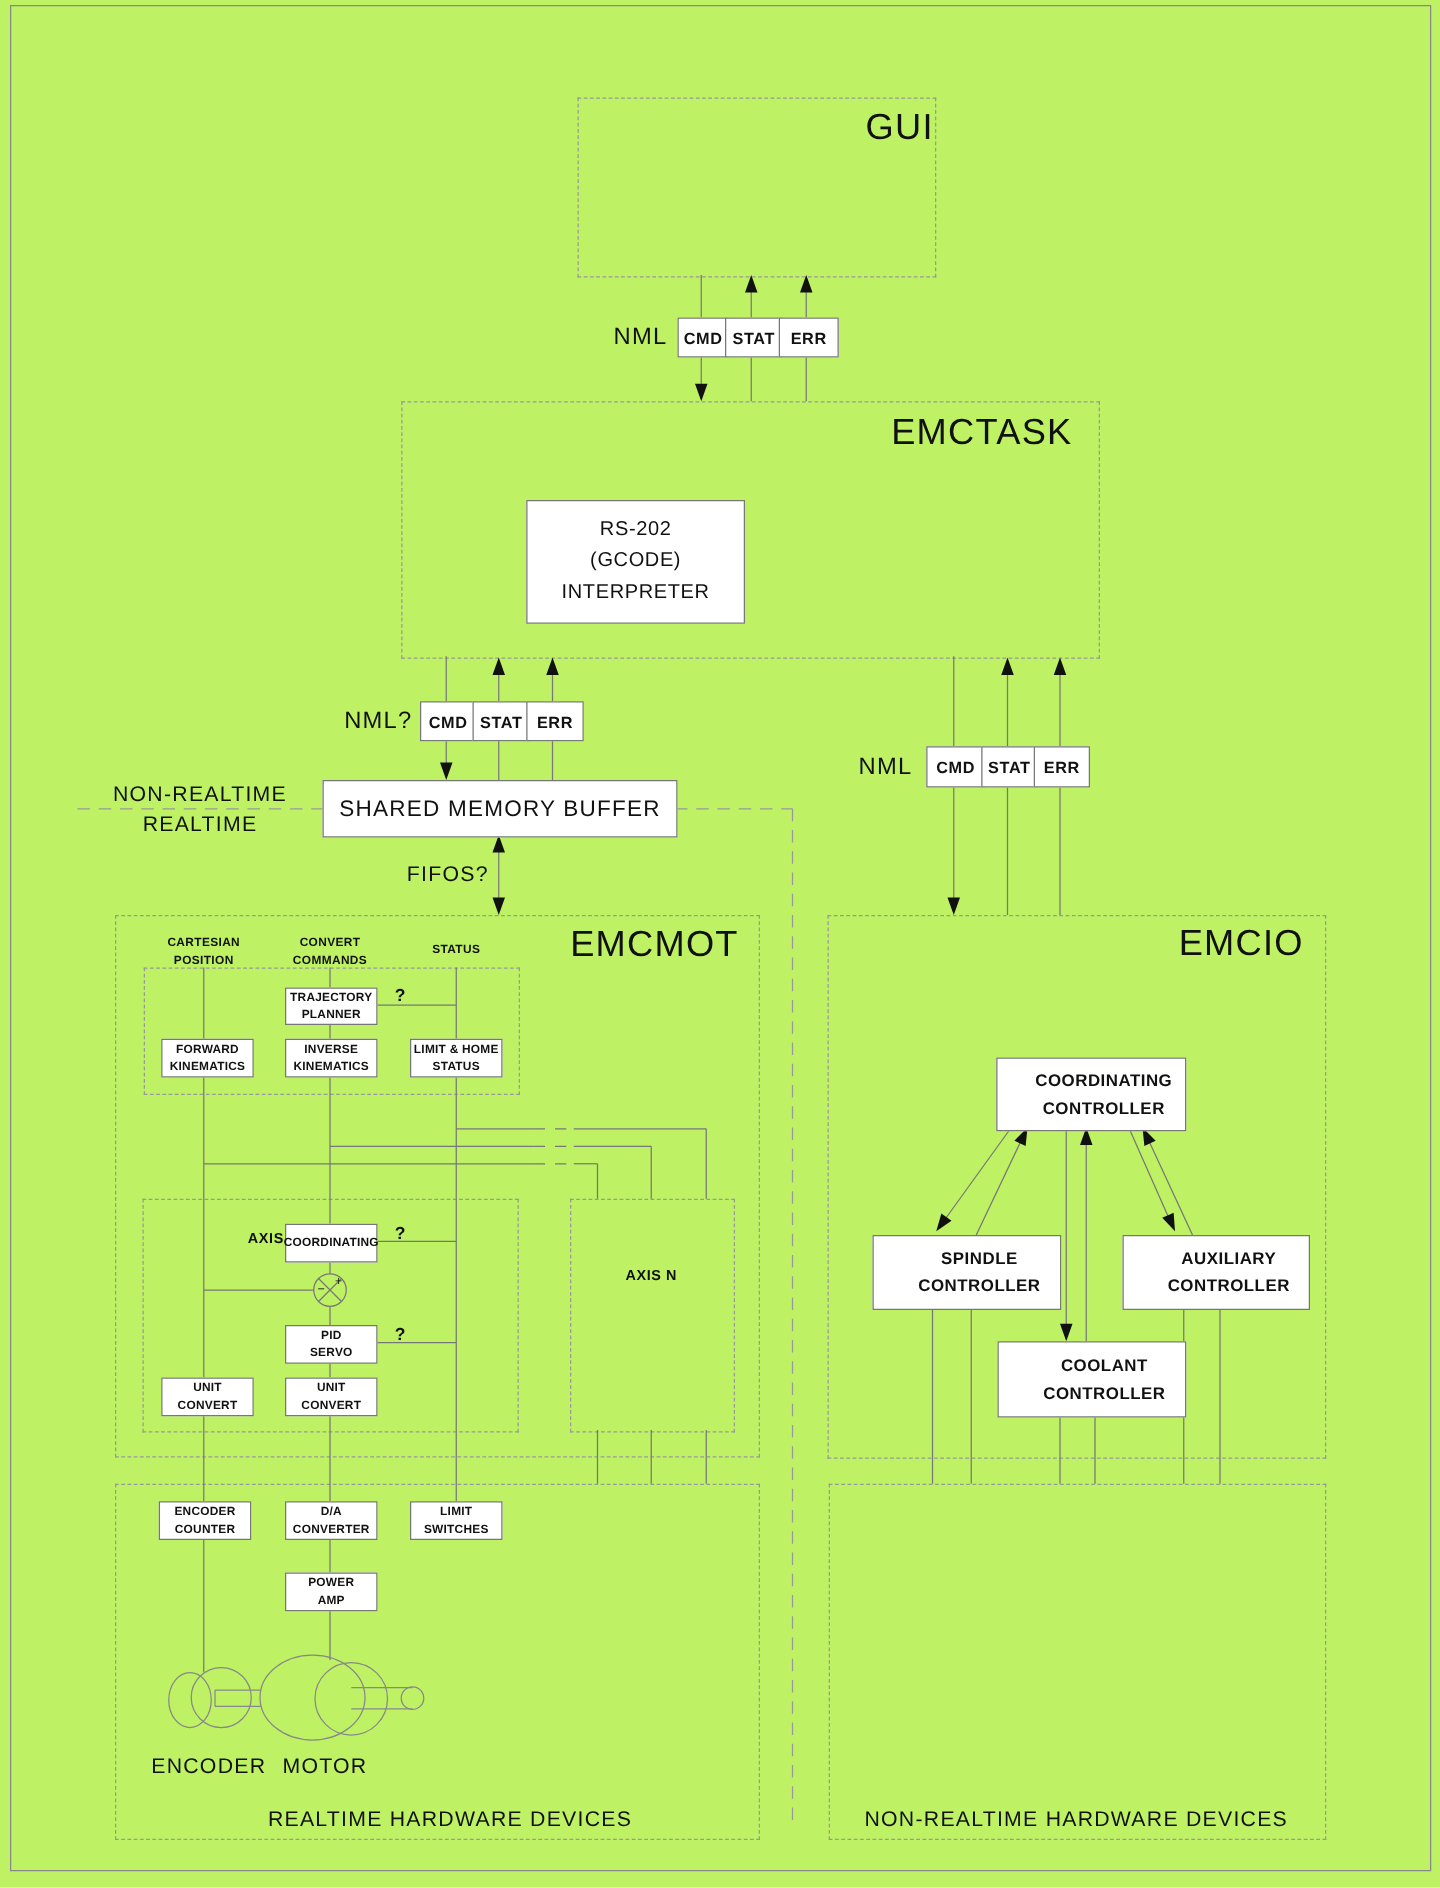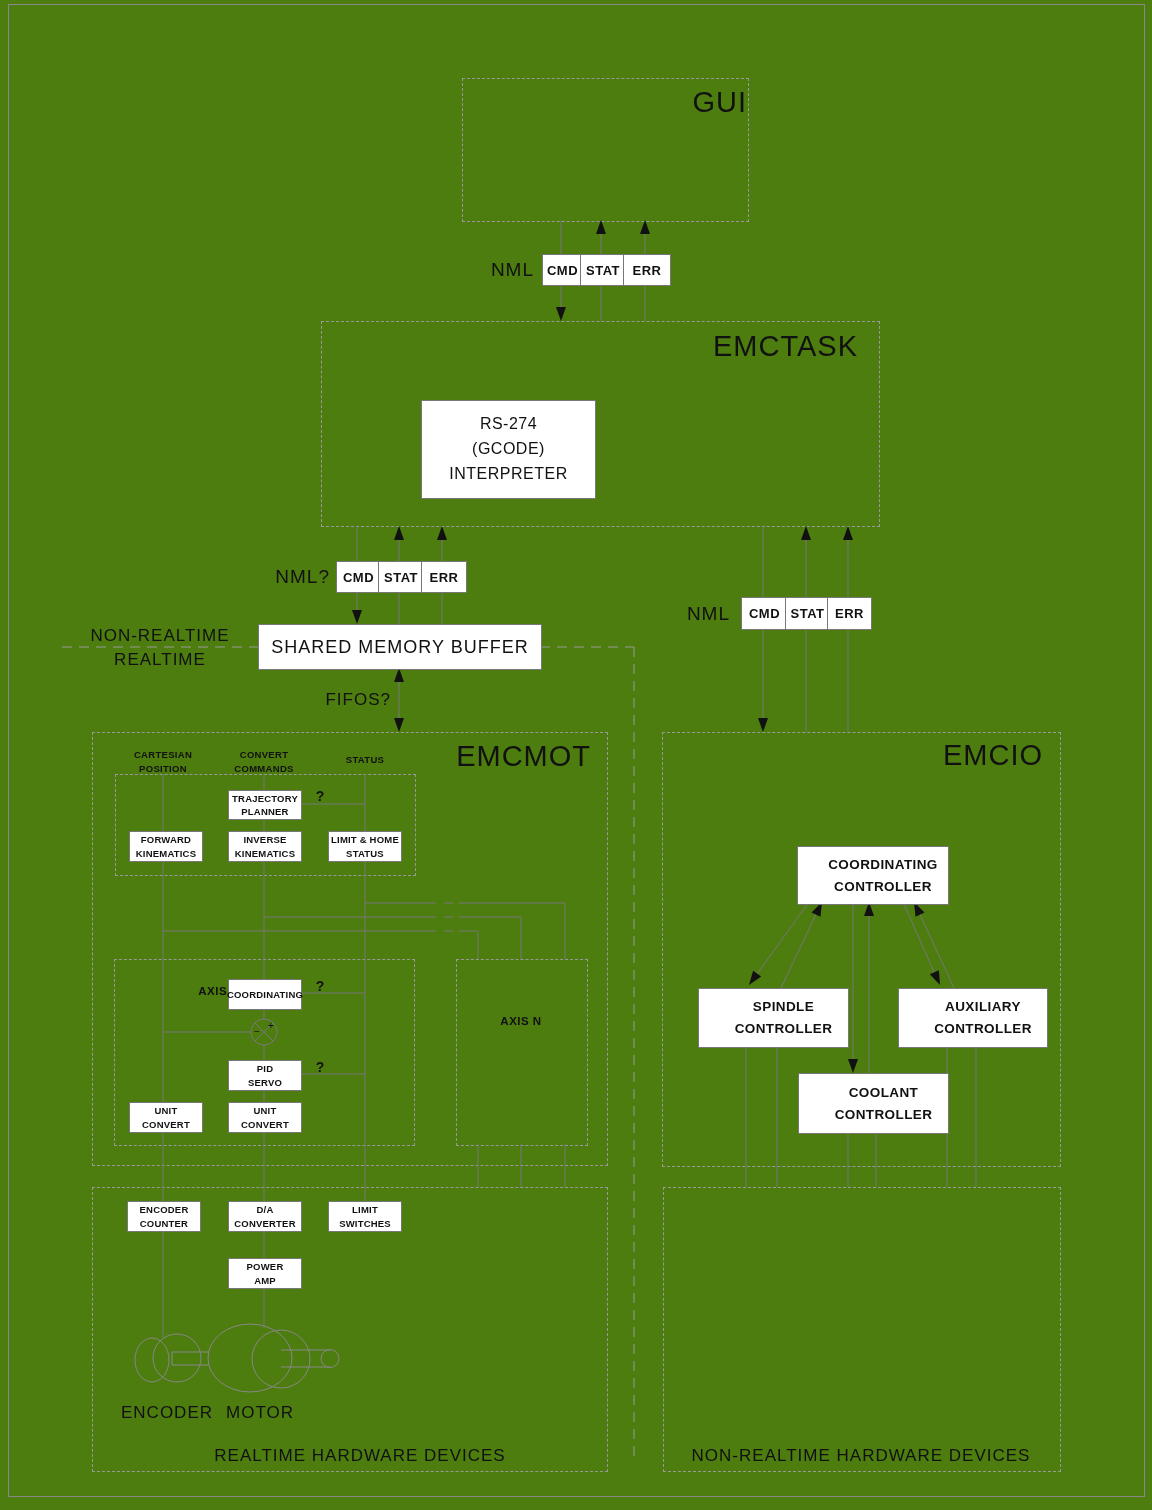--- a/index.html
+++ b/index.html
@@ -1,16 +1,16 @@
 <!DOCTYPE html>
 <html><head>
 <meta charset="utf-8">
 <style>
   html,body{margin:0;padding:0;background:#fff;}
-  #page{position:relative;width:1152px;height:1510px;background:#4d7c0f;
+  #page{position:relative;width:1152px;height:1510px;background:#bef264;
         font-family:"Liberation Sans",sans-serif;color:#111;overflow:hidden;}
   #border-frame{position:absolute;left:8px;top:4px;width:1135px;height:1491px;
         border:1px solid #888;}
   .dash-box{position:absolute;border:1px dashed #999;background:transparent;z-index:1;}
   svg#wires{position:absolute;left:0;top:0;z-index:2;pointer-events:none;}
   .solid-box{position:absolute;border:1px solid #777;background:#fff;z-index:3;
         display:flex;align-items:center;justify-content:center;text-align:center;
         white-space:pre-line;}
   .sm{font-size:9.5px;font-weight:bold;line-height:1.4;letter-spacing:.2px;}
   .md{font-size:13px;font-weight:bold;letter-spacing:.5px;}
@@ -171,21 +171,21 @@
   <div class="lbl title" style="left:647px;top:86px;width:100px;text-align:right;">GUI</div>
   <div class="lbl title" style="left:698px;top:330px;width:160px;text-align:right;">EMCTASK</div>
   <div class="lbl title" style="left:441px;top:740px;width:150px;text-align:right;">EMCMOT</div>
   <div class="lbl title" style="left:923px;top:739px;width:120px;text-align:right;">EMCIO</div>
 
   <div class="lbl nml" style="left:454px;top:259px;width:80px;text-align:right;">NML</div>
   <div class="solid-box md" style="left:542px;top:254px;width:39px;height:30px;">CMD</div>
   <div class="solid-box md" style="left:580px;top:254px;width:44px;height:30px;">STAT</div>
   <div class="solid-box md" style="left:623px;top:254px;width:46px;height:30px;">ERR</div>
 
-  <div class="solid-box big3" style="left:421px;top:400px;width:173px;height:97px;">RS-274
+  <div class="solid-box big3" style="left:421px;top:400px;width:173px;height:97px;">RS-202
 (GCODE)
 INTERPRETER</div>
 
   <div class="lbl nml" style="left:250px;top:566px;width:80px;text-align:right;">NML?</div>
   <div class="solid-box md" style="left:336px;top:561px;width:43px;height:30px;">CMD</div>
   <div class="solid-box md" style="left:378px;top:561px;width:44px;height:30px;">STAT</div>
   <div class="solid-box md" style="left:421px;top:561px;width:44px;height:30px;">ERR</div>
 
   <div class="lbl nml" style="left:650px;top:603px;width:80px;text-align:right;">NML</div>
   <div class="solid-box md" style="left:741px;top:597px;width:45px;height:31px;">CMD</div>

